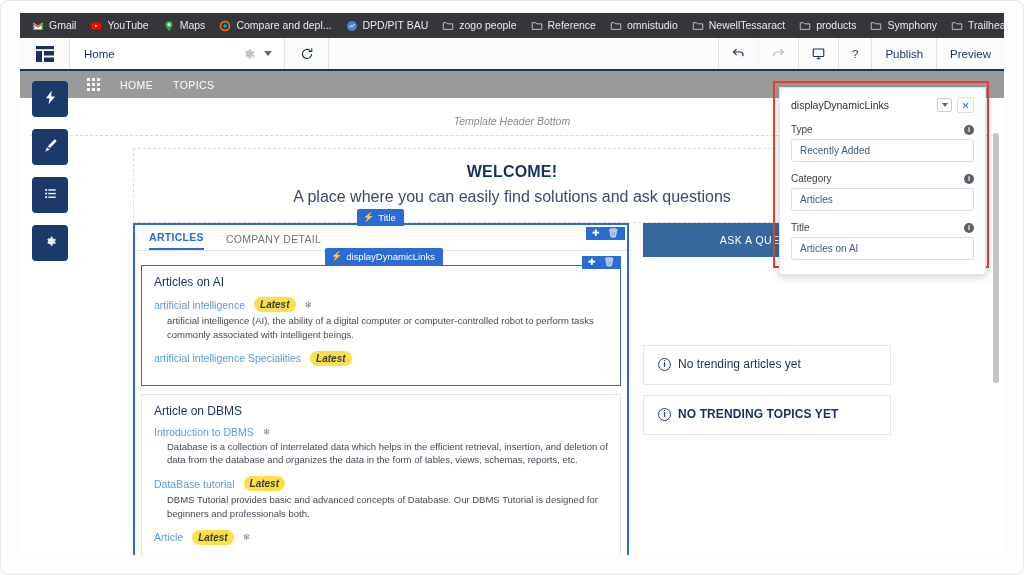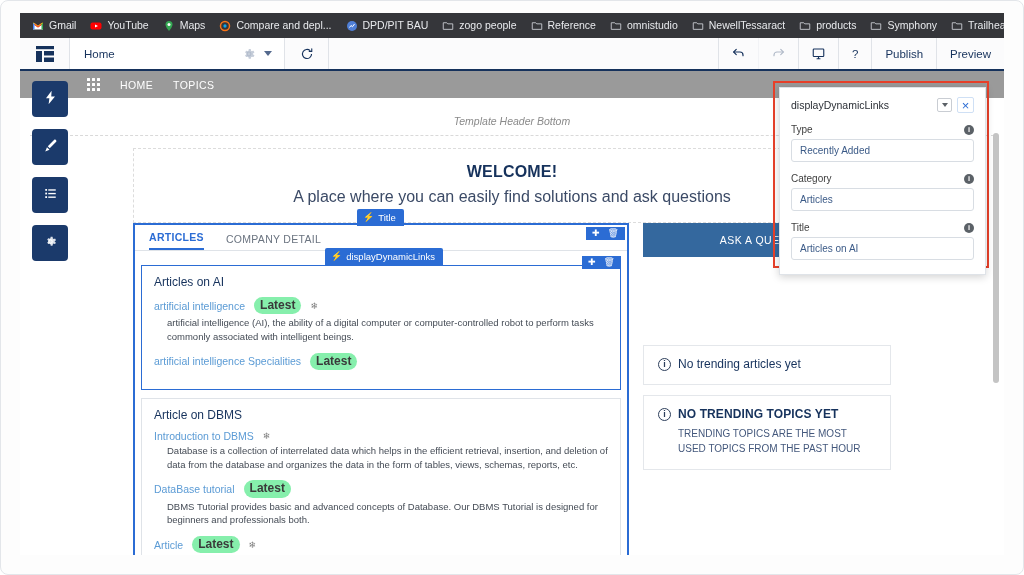--- a/index.html
+++ b/index.html
@@ -227,27 +227,28 @@
   .art {
     margin-bottom: 9px;
   }
   .art-head {
     display: flex; align-items: center; gap: 9px;
   }
   .art-link {
     font-size: 10.5px; color: #5b9bd5; cursor: pointer;
   }
   .badge {
-    background: #86efac;
+    background: #fde047;
     color: #3a3a3a;
-    font-size: 12px;
+    font-size: 10px;
     font-weight: bold;
     padding: 2px 6px;
     border-radius: 9px;
     line-height: 1.1;
+    font-style: italic;
   }
   .snow { font-size: 9px; color: #7a7a7a; }
   .art-body {
     font-size: 9.5px;
     color: #444b55;
     line-height: 1.45;
     margin-top: 2px;
     padding-left: 13px;
   }
 
@@ -651,21 +652,20 @@
                 <div class="trend-head">
                   <span class="info-circle">i</span>
                   <span class="trend-title">No trending articles yet</span>
                 </div>
               </div>
               <div class="trend-card">
                 <div class="trend-head">
                   <span class="info-circle">i</span>
                   <span class="trend-title caps">NO TRENDING TOPICS YET</span>
                 </div>
-                <div class="trend-sub">TRENDING TOPICS ARE THE MOST USED TOPICS FROM THE PAST HOUR</div>
               </div>
             </div>
         </div>
 
       </div>
     </div>
 
     <div class="scroll-track">
       <div class="scroll-thumb"></div>
     </div>

